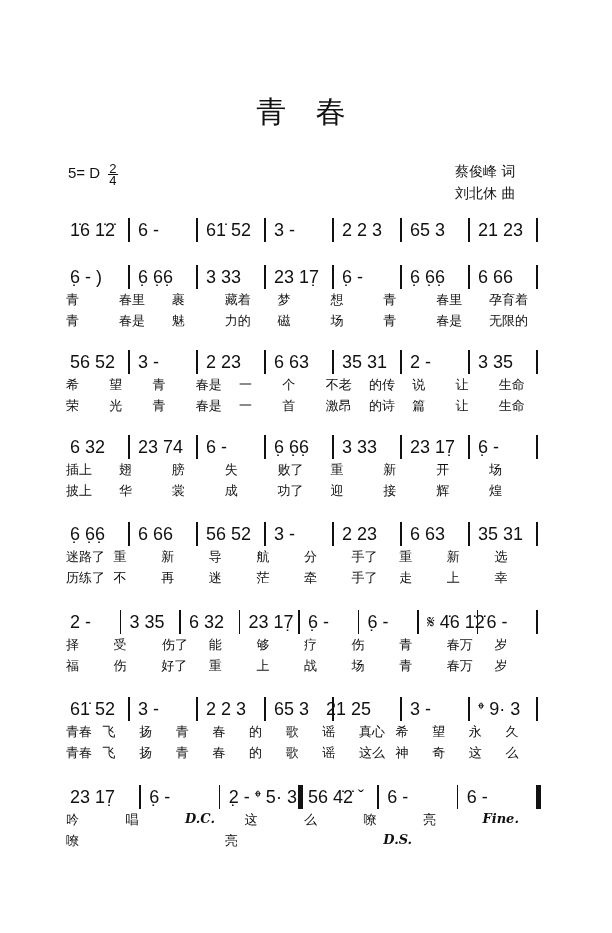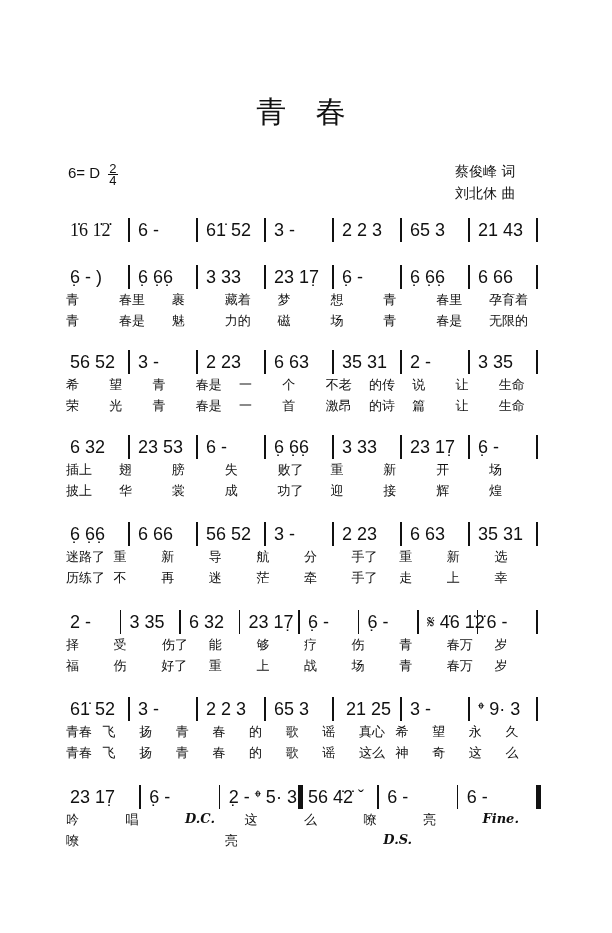--- a/index.html
+++ b/index.html
@@ -17,47 +17,47 @@
   .dbar{position:absolute;top:-2px;width:5px;height:24px;border-left:1.5px solid #111;border-right:4px solid #111;box-sizing:border-box;}
   .lyr{position:absolute;font-size:13px;white-space:nowrap;}
   .lyr span{position:absolute;}
   .dc{font-family:"DejaVu Serif",serif;font-style:italic;font-weight:bold;}
 </style>
 </head>
 <body>
 
 <div class="title">青 春</div>
 <div class="key">
-  <span>6= D</span>
+  <span>5= D</span>
   <span class="frac">
     <span class="num">2</span>
     <span class="den">4</span>
   </span>
 </div>
 <div class="credits">
   <div>蔡俊峰 词</div>
   <div>刘北休 曲</div>
 </div>
 
 <div id="score">
     <div class="row" style="top: 220px;">
       <div class="notes">
-        <span class="tok" style="left: 4px; font-family: Liberation Serif, serif;">1̇6 1̇2̇</span>
+        <span class="tok" style="left: 4px;">1̇6 1̇2̇</span>
         <span class="bar" style="left: 62px;"></span>
         <span class="tok" style="left: 72px;">6 -</span>
         <span class="bar" style="left: 130px;"></span>
         <span class="tok" style="left: 140px;">61̇ 52</span>
         <span class="bar" style="left: 198px;"></span>
         <span class="tok" style="left: 208px;">3 -</span>
         <span class="bar" style="left: 266px;"></span>
         <span class="tok" style="left: 276px;">2 2 3</span>
         <span class="bar" style="left: 334px;"></span>
         <span class="tok" style="left: 344px;">65 3</span>
         <span class="bar" style="left: 402px;"></span>
-        <span class="tok" style="left: 412px;">21 43</span>
+        <span class="tok" style="left: 412px;">21 23</span>
         <span class="bar" style="left: 470px;"></span>
       </div>
     </div>
     <div class="row" style="top: 267px;">
       <div class="notes">
         <span class="tok" style="left: 4px;">6̣ - )</span>
         <span class="bar" style="left: 62px;"></span>
         <span class="tok" style="left: 72px;">6̣ 6̣6̣</span>
         <span class="bar" style="left: 130px;"></span>
         <span class="tok" style="left: 140px;">3 33</span>
@@ -135,21 +135,21 @@
         <span style="left: 302.909px;">的诗</span>
         <span style="left: 346.182px;">篇</span>
         <span style="left: 389.455px;">让</span>
         <span style="left: 432.727px;">生命</span>
       </div>
     </div>
     <div class="row" style="top: 437px;">
       <div class="notes">
         <span class="tok" style="left: 4px;">6 32</span>
         <span class="bar" style="left: 62px;"></span>
-        <span class="tok" style="left: 72px;">23 53</span>
+        <span class="tok" style="left: 72px;">23 74</span>
         <span class="bar" style="left: 130px;"></span>
         <span class="tok" style="left: 140px;">6 -</span>
         <span class="bar" style="left: 198px;"></span>
         <span class="tok" style="left: 208px;">6̣ 6̣6̣</span>
         <span class="bar" style="left: 266px;"></span>
         <span class="tok" style="left: 276px;">3 33</span>
         <span class="bar" style="left: 334px;"></span>
         <span class="tok" style="left: 344px;">23 17̣</span>
         <span class="bar" style="left: 402px;"></span>
         <span class="tok" style="left: 412px;">6̣ -</span>
@@ -267,21 +267,21 @@
     <div class="row" style="top: 699px;">
       <div class="notes">
         <span class="tok" style="left: 4px;">61̇ 52</span>
         <span class="bar" style="left: 62px;"></span>
         <span class="tok" style="left: 72px;">3 -</span>
         <span class="bar" style="left: 130px;"></span>
         <span class="tok" style="left: 140px;">2 2 3</span>
         <span class="bar" style="left: 198px;"></span>
         <span class="tok" style="left: 208px;">65 3</span>
         <span class="bar" style="left: 266px;"></span>
-        <span class="tok" style="left: 280px;">21 25</span>
+        <span class="tok" style="left: 260px;">21 25</span>
         <span class="bar" style="left: 334px;"></span>
         <span class="tok" style="left: 344px;">3 -</span>
         <span class="bar" style="left: 402px;"></span>
         <span class="tok" style="left: 412px;">𝄌 9· 3</span>
         <span class="bar" style="left: 470px;"></span>
       </div>
       <div class="lyr" style="left: 66px; top: 24px;">
         <span style="left: 0px;">青春</span>
         <span style="left: 36.6154px;">飞</span>
         <span style="left: 73.2308px;">扬</span>

